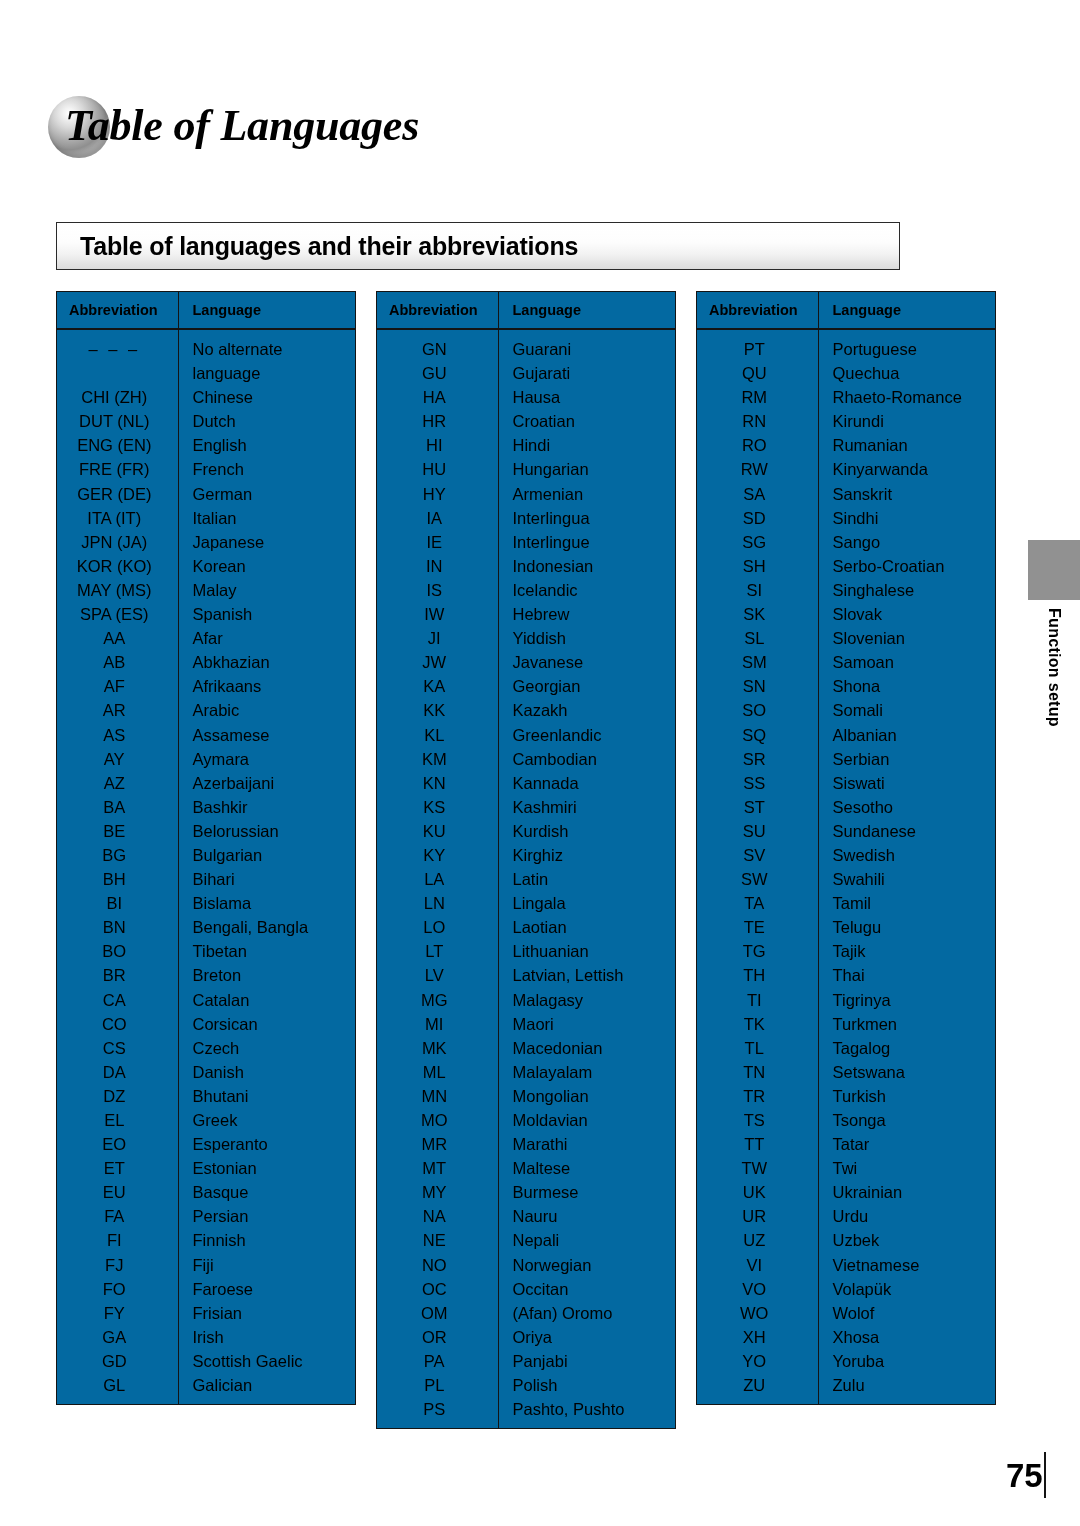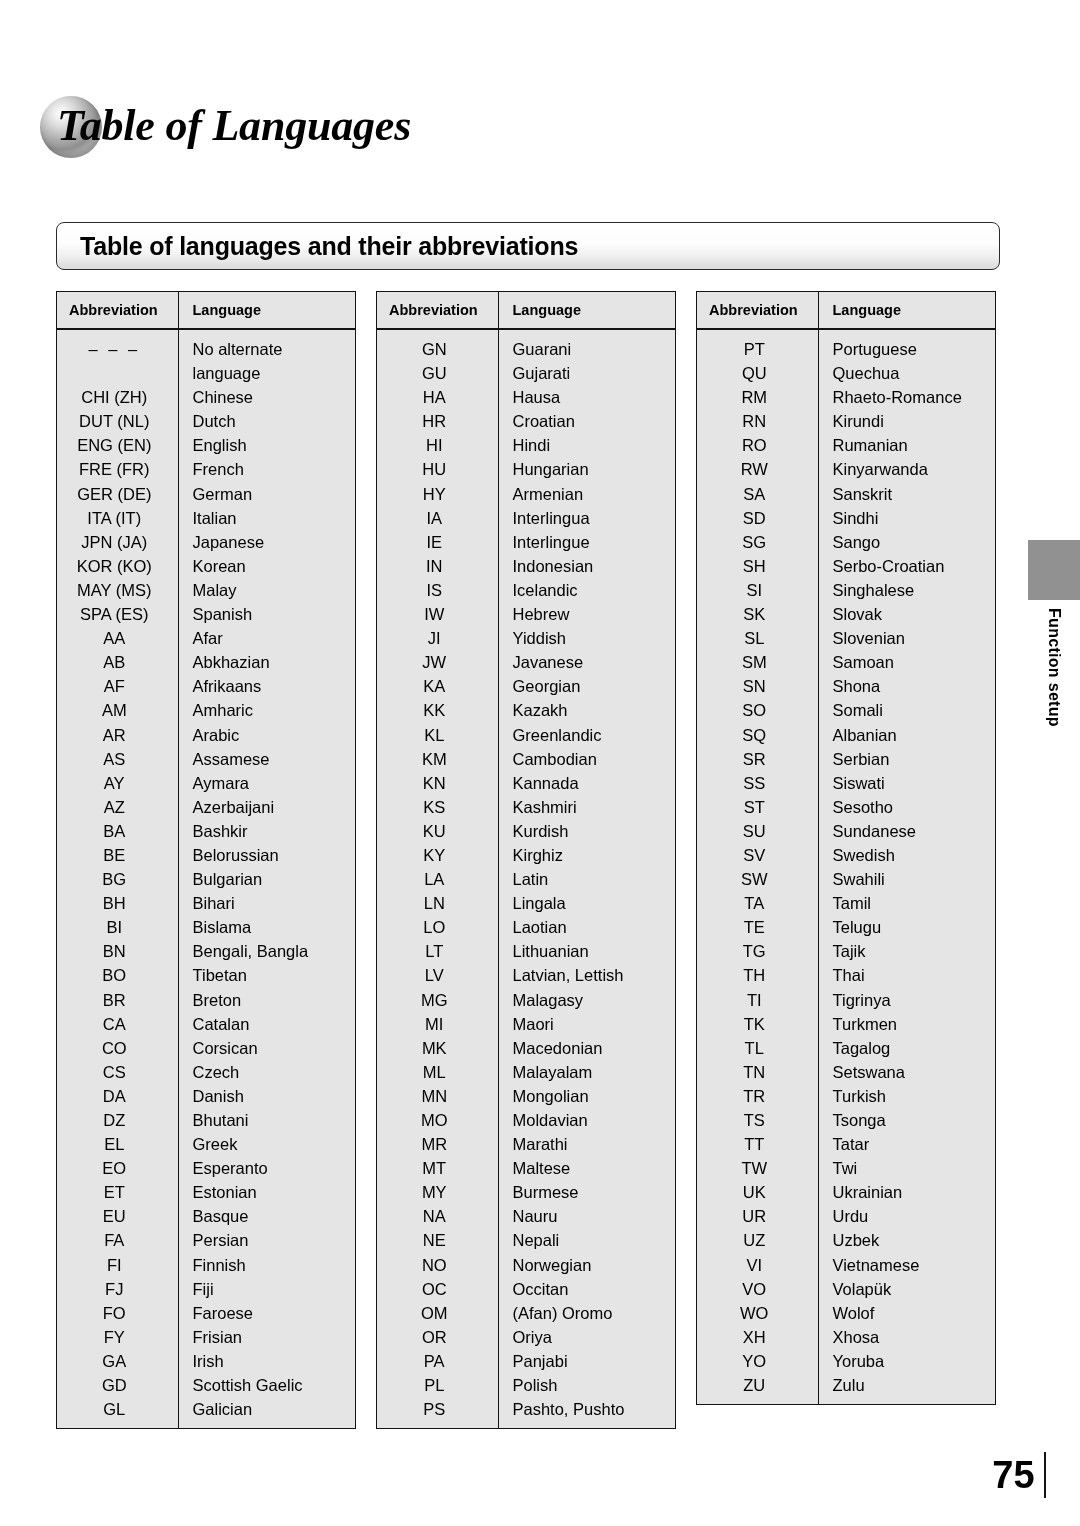--- a/index.html
+++ b/index.html
@@ -12,21 +12,21 @@
     height: 1526px;
     position: relative;
     font-family: "Liberation Sans", sans-serif;
     color: #000000;
     overflow: hidden;
   }
 
   
   #page-title-block {
     position: absolute;
-    left: 40px;
+    left: 48px;
     top: 88px;
     height: 76px;
     display: flex;
     align-items: center;
   }
   #title-sphere {
     position: absolute;
     left: 0px;
     top: 8px;
     width: 62px;
@@ -55,25 +55,25 @@
     line-height: 1;
     letter-spacing: -0.2px;
     white-space: nowrap;
   }
 
   
   #section-banner {
     position: absolute;
     left: 56px;
     top: 222px;
-    width: 944px;
+    width: 844px;
     height: 48px;
     box-sizing: border-box;
     border: 1.4px solid #2a2a2a;
-    border-radius: 8px;
+    border-radius: 0;
     background: linear-gradient(to bottom,
         #ffffff 0%,
         #fdfdfd 42%,
         #f2f2f2 68%,
         #e2e2e2 90%,
         #dcdcdc 100%);
     display: flex;
     align-items: center;
   }
   #section-banner-title {
@@ -84,21 +84,21 @@
     white-space: nowrap;
   }
 
   
   .lang-table {
     position: absolute;
     top: 291px;
     width: 300px;
     box-sizing: border-box;
     border: 1.3px solid #141414;
-    background: #e5e5e5;
+    background: #0369a1;
   }
   #lang-table-1 { left: 56px; }
   #lang-table-2 { left: 376px; }
   #lang-table-3 { left: 696px; }
 
   .lang-table table {
     border-collapse: collapse;
     width: 100%;
     table-layout: fixed;
   }
@@ -179,24 +179,24 @@
 
   
   #page-footer {
     position: absolute;
     right: 34px;
     bottom: 28px;
     display: flex;
     align-items: center;
   }
   #page-number {
-    font-size: 38px;
+    font-size: 33px;
     font-weight: bold;
     line-height: 1;
-    padding-right: 9px;
+    padding-right: 1px;
   }
   #footer-rule {
     width: 2.4px;
     height: 46px;
     background: #141414;
   }
 </style>
 </head>
 <body>
 
@@ -276,24 +276,20 @@
         </tr>
         <tr>
           <td class="abbr-cell">AB</td>
           <td class="lang-cell">Abkhazian</td>
         </tr>
         <tr>
           <td class="abbr-cell">AF</td>
           <td class="lang-cell">Afrikaans</td>
         </tr>
         <tr>
-          <td class="abbr-cell">AM</td>
-          <td class="lang-cell">Amharic</td>
-        </tr>
-        <tr>
           <td class="abbr-cell">AR</td>
           <td class="lang-cell">Arabic</td>
         </tr>
         <tr>
           <td class="abbr-cell">AS</td>
           <td class="lang-cell">Assamese</td>
         </tr>
         <tr>
           <td class="abbr-cell">AY</td>
           <td class="lang-cell">Aymara</td>

